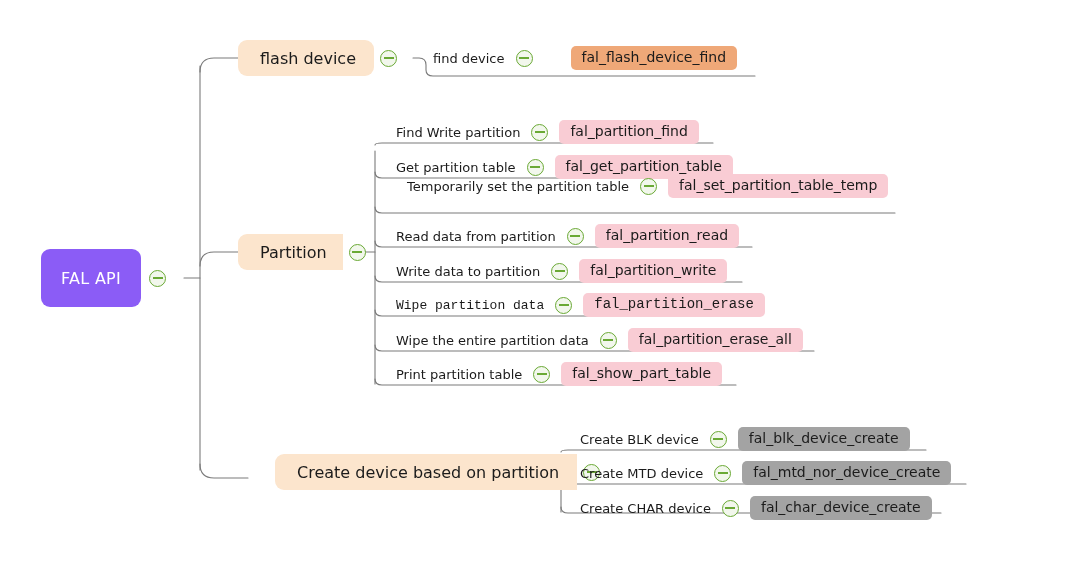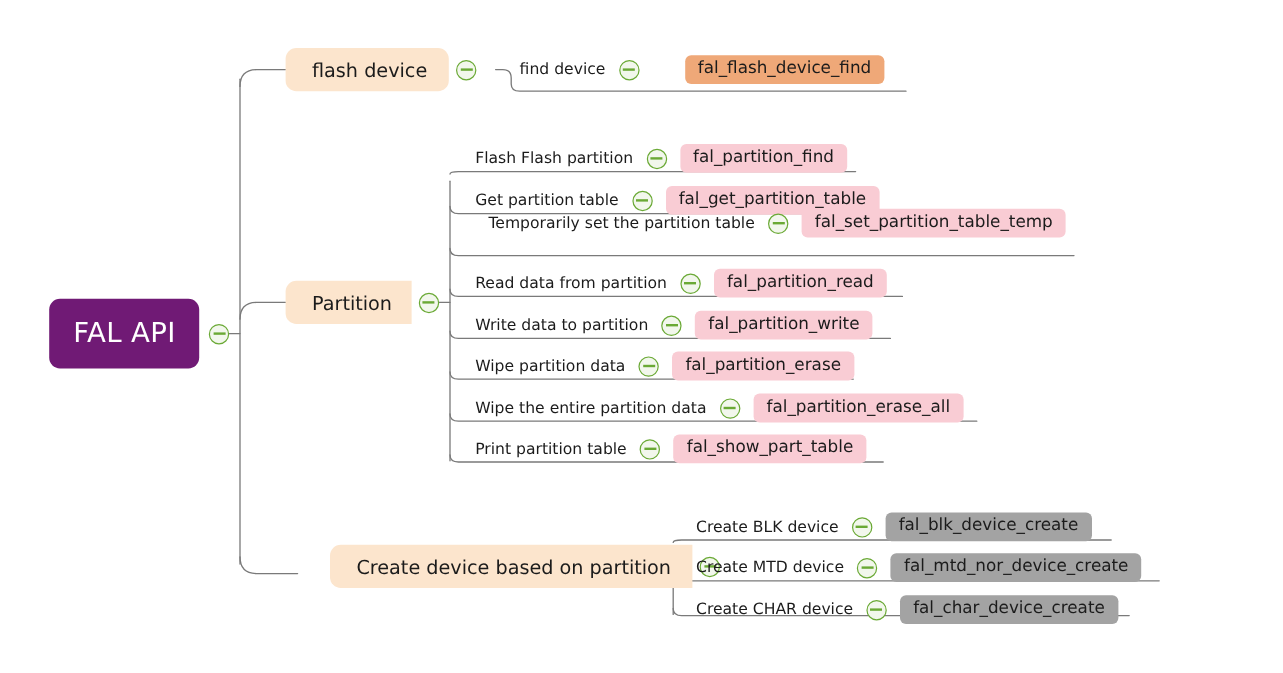--- a/index.html
+++ b/index.html
@@ -35,24 +35,24 @@
   .node {
     position: absolute;
     box-sizing: border-box;
     display: flex;
     align-items: center;
     white-space: nowrap;
   }
 
   
   .root-box {
-    background: #701a75;
+    background: #8b5cf6;
     border-radius: 9px;
     color: #ffffff;
-    font-size: 23px;
+    font-size: 16px;
     letter-spacing: .3px;
     padding: 0 20px;
     height: 58px;
     display: flex;
     align-items: center;
     justify-content: center;
   }
 
   
   .topic-box {
@@ -175,21 +175,21 @@
     <span class="toggle std"></span>
     <span class="api-pill orange">fal_flash_device_find</span>
   </div>
 
   <div class="node" style="left:238px; top:234px;">
     <div class="topic-box" style="padding:0 16px 0 22px;">Partition</div>
     <span class="toggle" style="margin-left:6px;"></span>
   </div>
 
   <div class="leaf-row" style="left:396px; top:119px;">
-    <span class="leaf-label">Flash Flash partition</span>
+    <span class="leaf-label">Find Write partition</span>
     <span class="toggle std"></span>
     <span class="api-pill pink">fal_partition_find</span>
   </div>
 
   <div class="leaf-row" style="left:396px; top:154px;">
     <span class="leaf-label">Get partition table</span>
     <span class="toggle std"></span>
     <span class="api-pill pink">fal_get_partition_table</span>
   </div>
 
@@ -204,21 +204,21 @@
     <span class="toggle std"></span>
     <span class="api-pill pink">fal_partition_read</span>
   </div>
 
   <div class="leaf-row" style="left:396px; top:258px;align-items:center;">
     <span class="leaf-label">Write data to partition</span>
     <span class="toggle std"></span>
     <span class="api-pill pink">fal_partition_write</span>
   </div>
 
-  <div class="leaf-row" style="left:396px; top:292px;">
+  <div class="leaf-row" style="left:396px; top:292px;font-family:Liberation Mono, monospace;">
     <span class="leaf-label">Wipe partition data</span>
     <span class="toggle std"></span>
     <span class="api-pill pink">fal_partition_erase</span>
   </div>
 
   <div class="leaf-row" style="left:396px; top:327px;">
     <span class="leaf-label">Wipe the entire partition data</span>
     <span class="toggle std"></span>
     <span class="api-pill pink">fal_partition_erase_all</span>
   </div>

